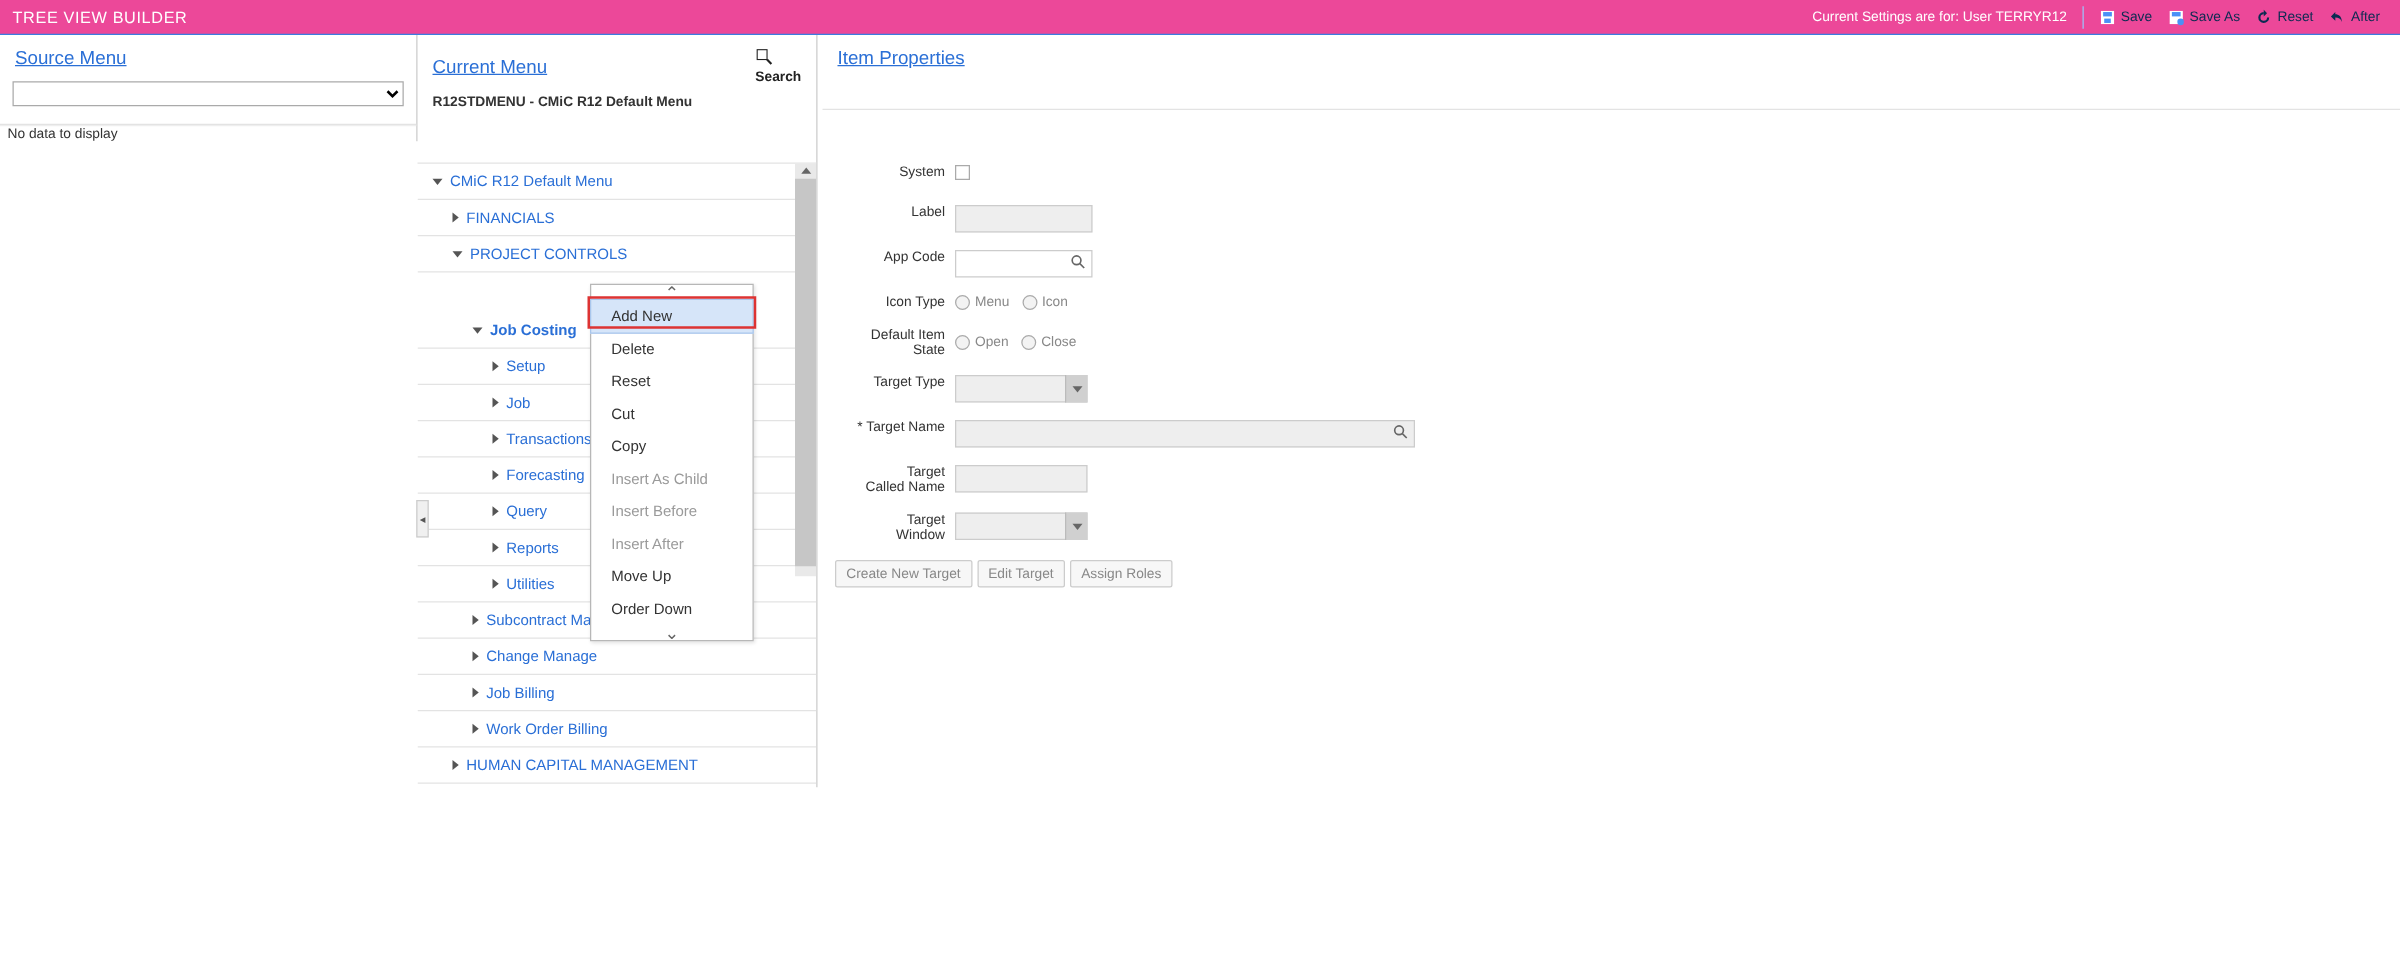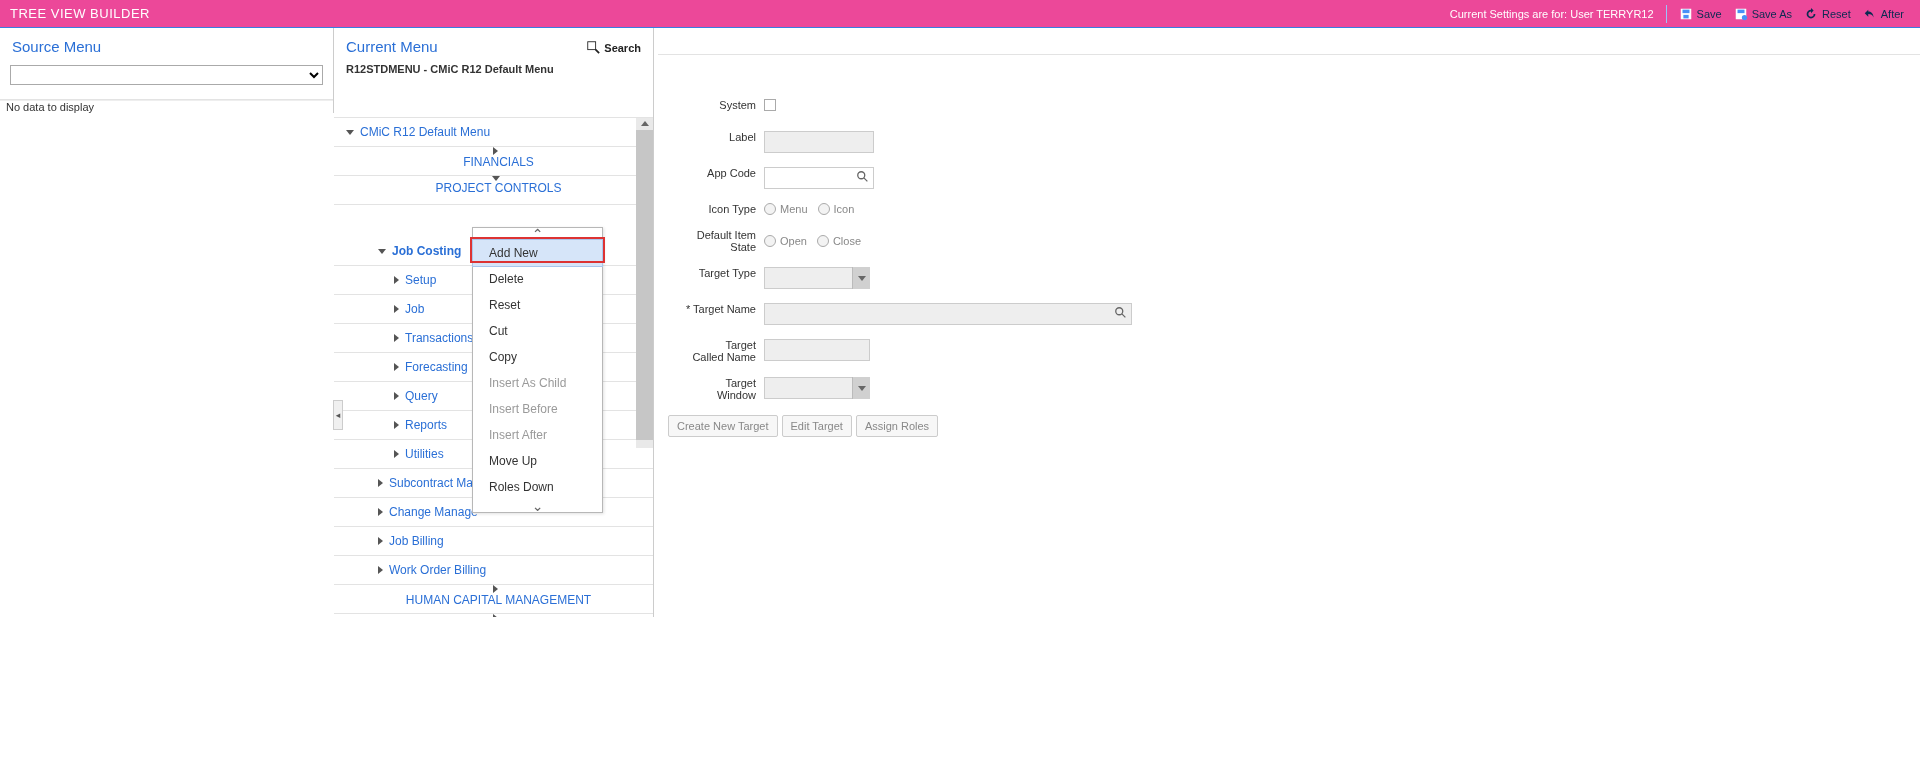--- a/index.html
+++ b/index.html
@@ -25,35 +25,35 @@
 }
 .topbar-btn .ticon { width: 14px; height: 14px; display: inline-block; }
 
 
 .columns { display: flex; align-items: flex-start; }
 .col-source { flex: 0 0 334px; border-right: 1px solid #ccc; }
 .col-current { flex: 0 0 320px; border-right: 1px solid #ccc; position: relative; }
 .col-props { flex: 1; padding-left: 4px; }
 
 .panel-hdr { padding: 10px 12px 6px; }
-.panel-title { color: #2a6fd6; font-size: 15px; font-weight: 400; }
+.panel-title { color: #2a6fd6; font-size: 15px; font-weight: 400; text-decoration: underline; }
 .panel-sub { font-size: 11px; font-weight: bold; color: #333; margin-top: 6px; }
 
 .source-select {
   margin: 4px 10px 10px 10px;
   width: calc(100% - 20px);
   height: 20px;
   border: 1px solid #aaa;
   background: #fff;
 }
 .no-data { font-size: 11px; color: #333; padding: 0 6px; border-top: 1px solid #eee; }
 
 .curr-hdr-row { display: flex; align-items: center; padding: 10px 12px 2px; }
 .curr-hdr-row .panel-title { flex: 1; }
-.search-link { display: flex; align-items: flex-end; gap: 4px; font-size: 11px; font-weight: bold; cursor: pointer; color: #222; }
+.search-link { display: flex; align-items: flex-start; gap: 4px; font-size: 11px; font-weight: bold; cursor: pointer; color: #222; flex-direction: column; }
 .search-link svg { width: 14px; height: 14px; }
 
 
 .tree-wrap { margin-top: 36px; border-top: 1px solid #e3e3e3; position: relative; height: 500px; overflow: hidden; }
 .tree-scroll { position: absolute; right: 0; top: 0; width: 17px; height: 330px; background: #e9e9e9; }
 .tree-thumb { position: absolute; right: 0; top: 12px; width: 17px; height: 310px; background: #c6c6c6; }
 .tree-scroll::before { content: ""; position: absolute; top: 3px; left: 5px; border-left: 4px solid transparent; border-right: 4px solid transparent; border-bottom: 5px solid #666; }
 
 .tree-row {
   display: flex; align-items: center;
@@ -63,21 +63,21 @@
   cursor: pointer;
 }
 .tree-row.selected { color: #2a6fd6; font-weight: bold; margin-top: 32px; }
 .tri { width: 0; height: 0; display: inline-block; margin-right: 6px; }
 .tri.closed { border-top: 4px solid transparent; border-bottom: 4px solid transparent; border-left: 5px solid #555; }
 .tri.open { border-left: 4px solid transparent; border-right: 4px solid transparent; border-top: 5px solid #555; }
 .tree-label { color: #2a6fd6; }
 .tree-label.muted { color: #9aa7b3; }
 .tree-row.root .tree-label { color: #2a6fd6; font-weight: normal; }
 .tree-row.root { padding-left: 12px; }
-.l1 { padding-left: 28px; flex-direction: column; }
+.l1 { padding-left: 28px; }
 .l2 { padding-left: 44px; }
 .l3 { padding-left: 60px; }
 
 
 .collapse-handle {
   position: absolute; left: -1px; top: 372px;
   width: 10px; height: 30px;
   background: #f0f0f0; border: 1px solid #ccc;
   display: flex; align-items: center; justify-content: center;
   font-size: 9px; color: #555;
@@ -294,20 +294,23 @@
             <span class="tri closed"></span>
             <span class="tree-label muted">ASSET MANAGEMENT</span>
           </div>
         </div>
     </div>
 
     <div class="collapse-handle">◂</div>
   </div>
 
   <div class="col-props">
+    <div class="panel-hdr">
+      <div class="panel-title">Item Properties</div>
+    </div>
     <div class="hdr-divider"></div>
 
     <div class="props-body">
       <div class="frow tight">
         <div class="flabel">System</div>
         <span class="cbox"></span>
       </div>
 
       <div class="frow" style="margin-top:20px">
         <div class="flabel">Label</div>
@@ -395,17 +398,17 @@
   <div id="ctx-body">
       <div class="ctx-item highlight">Add New</div>
       <div class="ctx-item">Delete</div>
       <div class="ctx-item">Reset</div>
       <div class="ctx-item">Cut</div>
       <div class="ctx-item">Copy</div>
       <div class="ctx-item disabled">Insert As Child</div>
       <div class="ctx-item disabled">Insert Before</div>
       <div class="ctx-item disabled">Insert After</div>
       <div class="ctx-item">Move Up</div>
-      <div class="ctx-item">Roles Down</div>
+      <div class="ctx-item">Order Down</div>
     </div>
   <div class="ctx-scroll-down">⌄</div>
 </div>
 <div class="ctx-outline"></div>
 
 </body></html>

